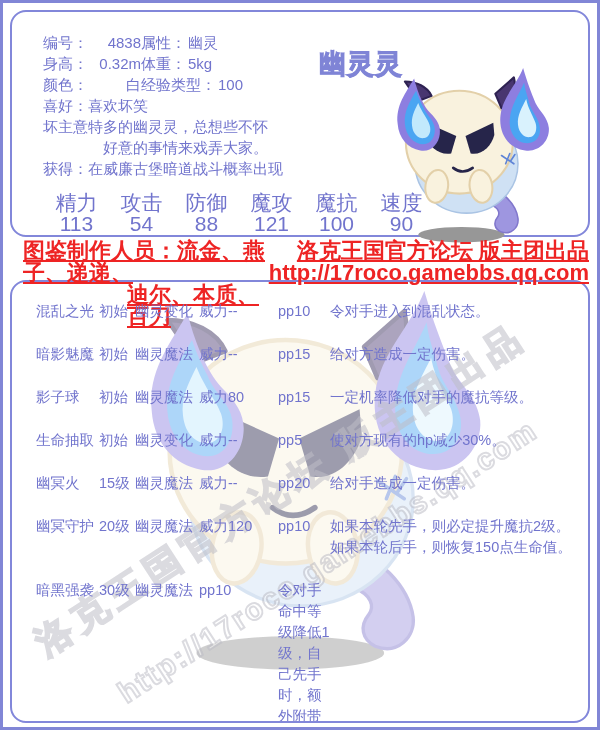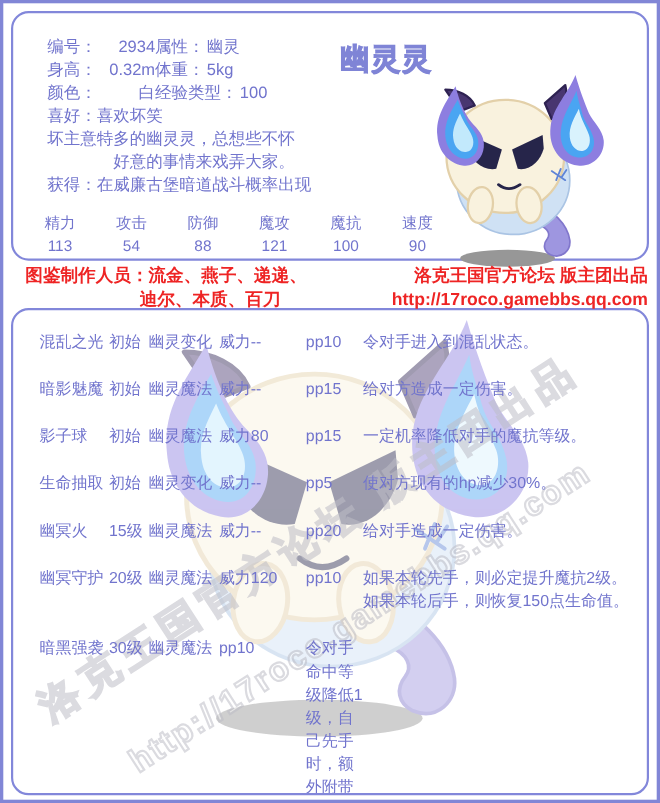--- a/index.html
+++ b/index.html
@@ -15,34 +15,34 @@
   .top-box{ top:7px; height:227px; }
   .bottom-box{ top:277px; height:443px; overflow:hidden; }
 
   
   .info{ position:absolute; left:28px; top:20px; color:#7174cd; font-size:15px; line-height:21px; z-index:2;text-align:right;}
   .info-line{ display:flex; }
   .i-lbl{ width:48px; flex-shrink:0; }
   .i-lbl.wide{ width:auto; margin-right:2px; }
   .i-v1{ width:53px; flex-shrink:0; }
   .i-val{ max-width:228px; }
-  .stats{ position:absolute; left:10px; top:180px; color:#7174cd; font-size:14px; z-index:2;}
+  .stats{ position:absolute; left:32px; top:180px; color:#7174cd; font-size:21px; z-index:2;}
   .stats-row{ display:grid; grid-template-columns:repeat(6,65px); text-align:center; line-height:21px; }
   .title{
-    position:absolute; left:295px; top:22px; margin:2px; z-index:2;
+    position:absolute; left:295px; top:22px; margin:12px; z-index:2;
     font-size:27px; font-weight:bold; letter-spacing:1px;
     color:#7f84d6; -webkit-text-stroke:1px #7f84d6;
   }
   .creature{ position:absolute; left:365px; top:52px; width:175px; height:180px; z-index:1;}
 
   
   .credits{
     position:absolute; top:237px; left:10px; width:580px; z-index:2;
-    color:#ee2424; font-weight:bold; font-size:16px; line-height:22px;
-    display:flex; justify-content:space-between;
+    color:#ee2424; font-weight:bold; font-size:22px; line-height:22px;
+    display:flex; justify-content:space-between;text-decoration:underline;
   }
   .credits-left{ padding-left:10px; }
   .cl-line2{ padding-left:104px; }
   .credits-right{ text-align:right; padding-right:4px; }
   .credits-right a{ color:#ee2424; text-decoration:none; }
 
   
   .skills{ position:relative; z-index:3; padding:19px 12px 0 24px; color:#7174cd; font-size:14.5px; }
   .skill-row{ display:grid; grid-template-columns:63px 36px 64px 79px 52px auto; line-height:21px; margin-bottom:22px; }
   .footer{ position:relative; z-index:3; margin-top:14px; padding:0 12px 0 24px; color:#7174cd; font-size:15px; line-height:24px; }
@@ -64,21 +64,21 @@
 </head>
 <body>
 
 <div class="page">
 
   <section class="box top-box">
 
     <div class="info">
       <div class="info-line">
         <span class="i-lbl">编号：</span>
-        <span class="i-v1">2934</span>
+        <span class="i-v1">4838</span>
         <span class="i-lbl wide">属性：</span>
         <span>幽灵</span>
       </div>
       <div class="info-line">
         <span class="i-lbl">身高：</span>
         <span class="i-v1">0.32m</span>
         <span class="i-lbl wide">体重：</span>
         <span>5kg</span>
       </div>
       <div class="info-line">

